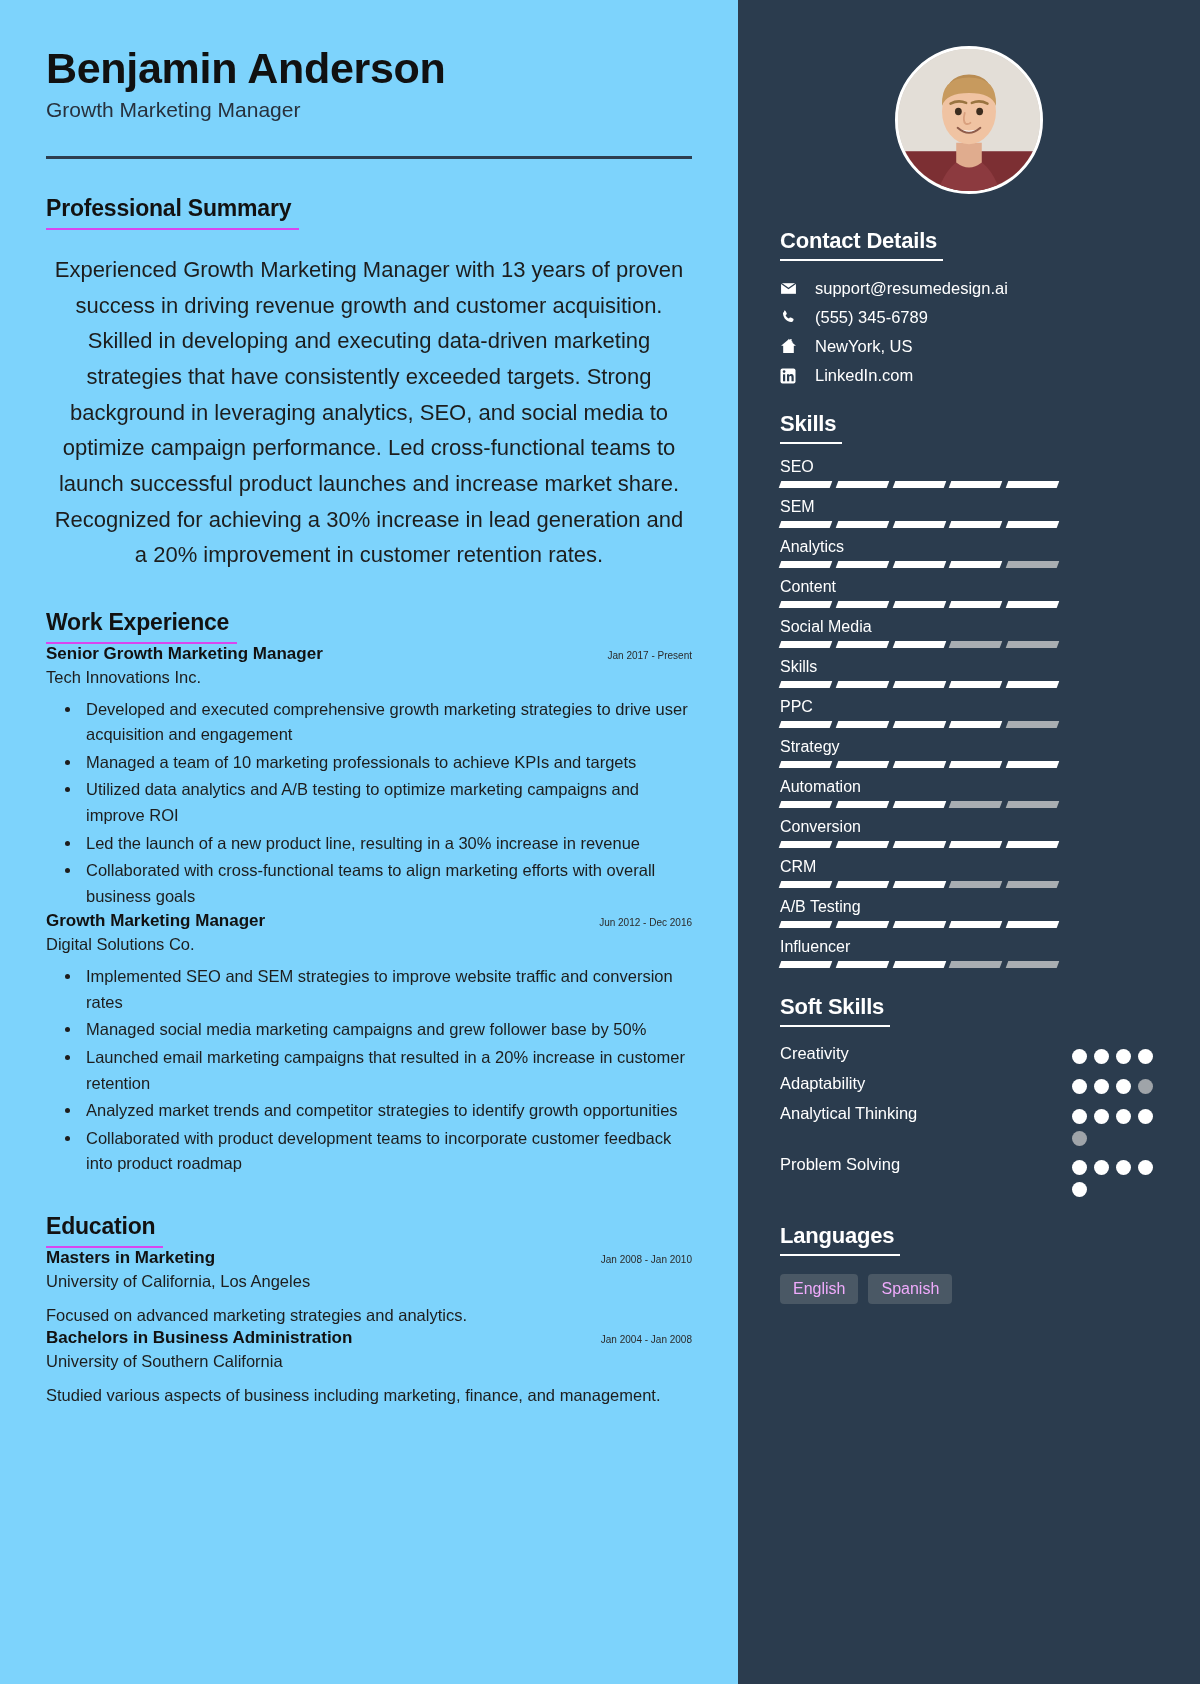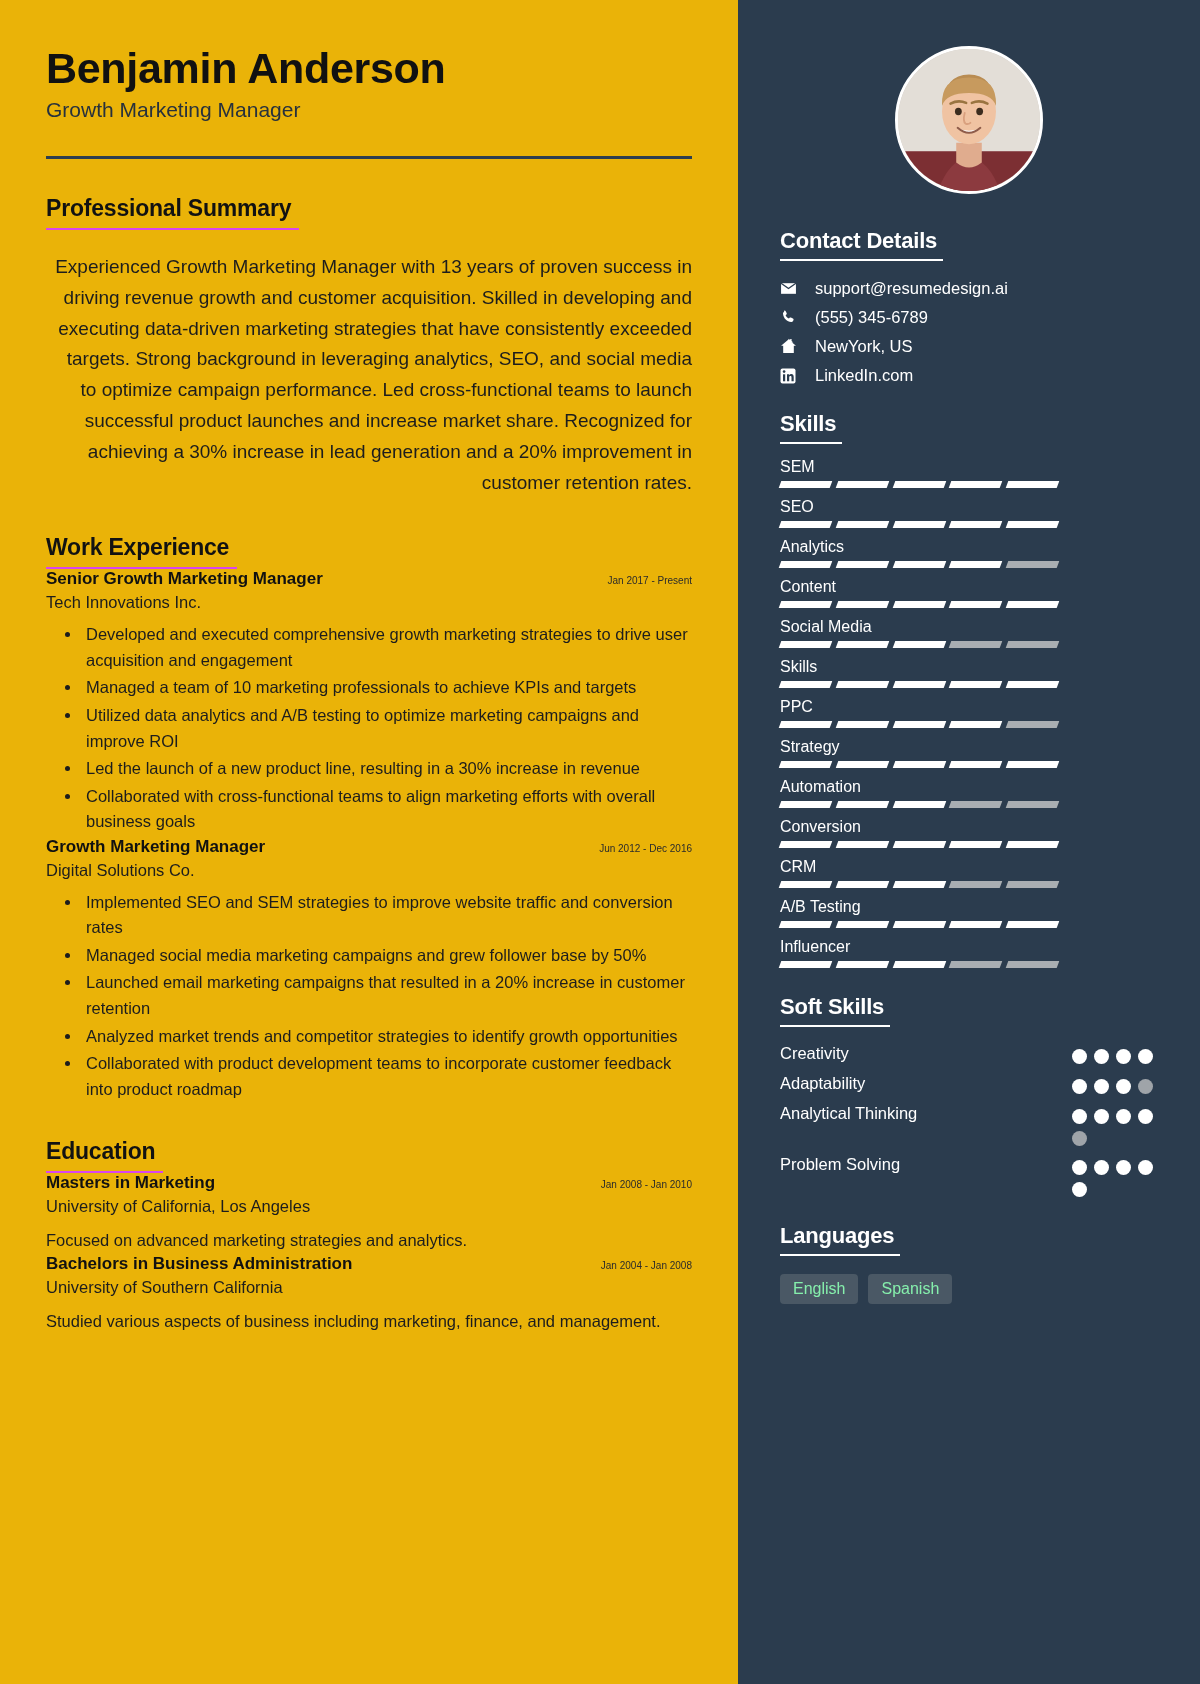--- a/index.html
+++ b/index.html
@@ -15,21 +15,21 @@
     height: 1684px;
     display: flex;
     background: #ffffff;
     overflow: hidden;
   }
 
   
   .main-col {
     width: 740px;
     padding: 44px 46px 30px 46px;
-    background: #eab308;
+    background: #7dd3fc;
     color: #1b1b1b;
   }
   .name {
     font-size: 43px;
     font-weight: bold;
     letter-spacing: -0.3px;
     color: #111111;
     line-height: 1.12;
   }
   .job-title {
@@ -51,24 +51,24 @@
     font-weight: bold;
     color: #121212;
     display: inline-block;
     border-bottom: 2px solid #d946ef;
     padding-bottom: 6px;
     padding-right: 8px;
     letter-spacing: -0.2px;
   }
   .summary-text {
     margin-top: 22px;
-    font-size: 19px;
+    font-size: 22px;
     line-height: 1.62;
     color: #1d1d1d;
-    text-align: right;
+    text-align: center;
   }
 
   .entry { }
   .entry-head {
     display: flex;
     justify-content: space-between;
     align-items: baseline;
   }
   .entry-role {
     font-size: 17px;
@@ -207,21 +207,21 @@
   .dot.dim { background: #9fa4a9; }
 
   .lang-tags {
     margin-top: 18px;
     display: flex;
     flex-wrap: wrap;
     gap: 10px;
   }
   .lang-tag {
     background: #4a5865;
-    color: #86efac;
+    color: #f0abfc;
     font-size: 16px;
     padding: 6px 13px;
     border-radius: 4px;
   }
 </style>
 </head>
 <body>
 
 <div class="page">
 
@@ -359,31 +359,31 @@
             </span>
             <span>LinkedIn.com</span>
           </div>
         </div>
     </div>
 
     <div class="side-section">
       <div class="side-title">Skills</div>
       <div class="skills-list" id="skills-list">
           <div class="skill-item">
+            <div class="skill-name">SEO</div>
+            <div class="skill-bar">
+              <span class="seg"></span>
+              <span class="seg"></span>
+              <span class="seg"></span>
+              <span class="seg"></span>
+              <span class="seg"></span>
+            </div>
+          </div>
+          <div class="skill-item">
             <div class="skill-name">SEM</div>
-            <div class="skill-bar">
-              <span class="seg"></span>
-              <span class="seg"></span>
-              <span class="seg"></span>
-              <span class="seg"></span>
-              <span class="seg"></span>
-            </div>
-          </div>
-          <div class="skill-item">
-            <div class="skill-name">SEO</div>
             <div class="skill-bar">
               <span class="seg"></span>
               <span class="seg"></span>
               <span class="seg"></span>
               <span class="seg"></span>
               <span class="seg"></span>
             </div>
           </div>
           <div class="skill-item">
             <div class="skill-name">Analytics</div>

